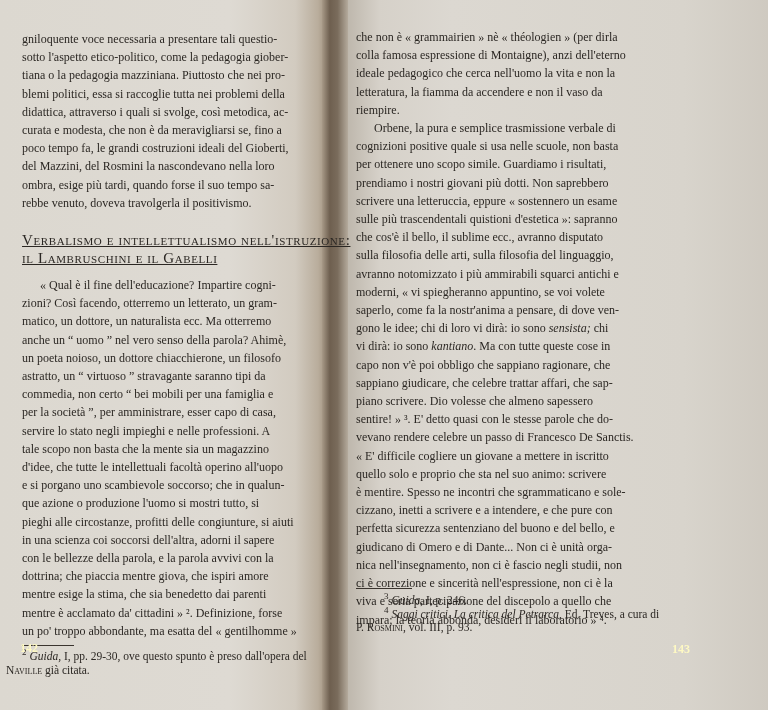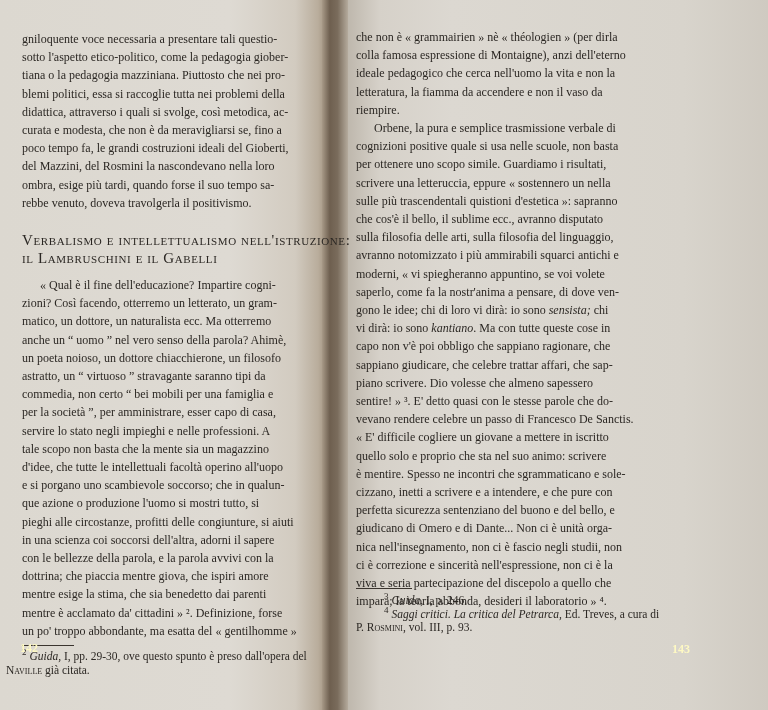--- a/index.html
+++ b/index.html
@@ -23,21 +23,21 @@
   }
   .text {
     color:#2b2723; font-family:"Liberation Serif", serif;
     font-size:12px; line-height:18.2px; white-space:nowrap;
   }
   .left-body { position:absolute; left:22px; top:30px; }
   .left-body .line { height:18.2px; overflow:visible; }
   .heading {
     position:absolute; left:22px; top:231px; font-variant:small-caps;
     font-size:15px; line-height:18px; letter-spacing:0.6px; color:#2b2723;
-    font-family:"Liberation Serif", serif; white-space:nowrap;
+    font-family:"Liberation Serif", serif; white-space:nowrap;text-decoration:underline;
   }
   .left-quote { position:absolute; left:22px; top:276px; }
   .right-body { position:absolute; left:356px; top:28px; }
   .indent { padding-left:18px; }
   .rule { position:absolute; height:1px; background:#3a342e; }
   .fn { font-family:"Liberation Serif", serif; font-size:11.5px; line-height:13.5px; color:#2b2723; white-space:nowrap; }
   .sc { font-variant:small-caps; }
   .pageno { position:absolute; font-family:"Liberation Serif", serif; font-size:12px; color:#fef9c3;font-weight:bold; }
   sup { font-size:9px; vertical-align:super; line-height:0; }
   em, i { font-style:italic; }
@@ -107,21 +107,22 @@
 
   <div class="right-body text">
     <div class="line">che non è « grammairien » nè « théologien » (per dirla</div>
     <div class="line">colla famosa espressione di Montaigne), anzi dell'eterno</div>
     <div class="line">ideale pedagogico che cerca nell'uomo la vita e non la</div>
     <div class="line">letteratura, la fiamma da accendere e non il vaso da</div>
     <div class="line">riempire.</div>
     <div class="line indent">Orbene, la pura e semplice trasmissione verbale di</div>
     <div class="line">cognizioni positive quale si usa nelle scuole, non basta</div>
     <div class="line">per ottenere uno scopo simile. Guardiamo i risultati,</div>
-    <div class="line">scrivere una letteruccia, eppure « sostennero un nella</div>
+    <div class="line">prendiamo i nostri giovani più dotti. Non saprebbero</div>
+    <div class="line">scrivere una letteruccia, eppure « sostennero un esame</div>
     <div class="line">sulle più trascendentali quistioni d'estetica »: sapranno</div>
     <div class="line">che cos'è il bello, il sublime ecc., avranno disputato</div>
     <div class="line">sulla filosofia delle arti, sulla filosofia del linguaggio,</div>
     <div class="line">avranno notomizzato i più ammirabili squarci antichi e</div>
     <div class="line">moderni, « vi spiegheranno appuntino, se voi volete</div>
     <div class="line">saperlo, come fa la nostr'anima a pensare, di dove ven-</div>
     <div class="line">
       <span>gono le idee; chi di loro vi dirà: io sono </span><i>sensista;</i><span> chi</span>
     </div>
     <div class="line">

